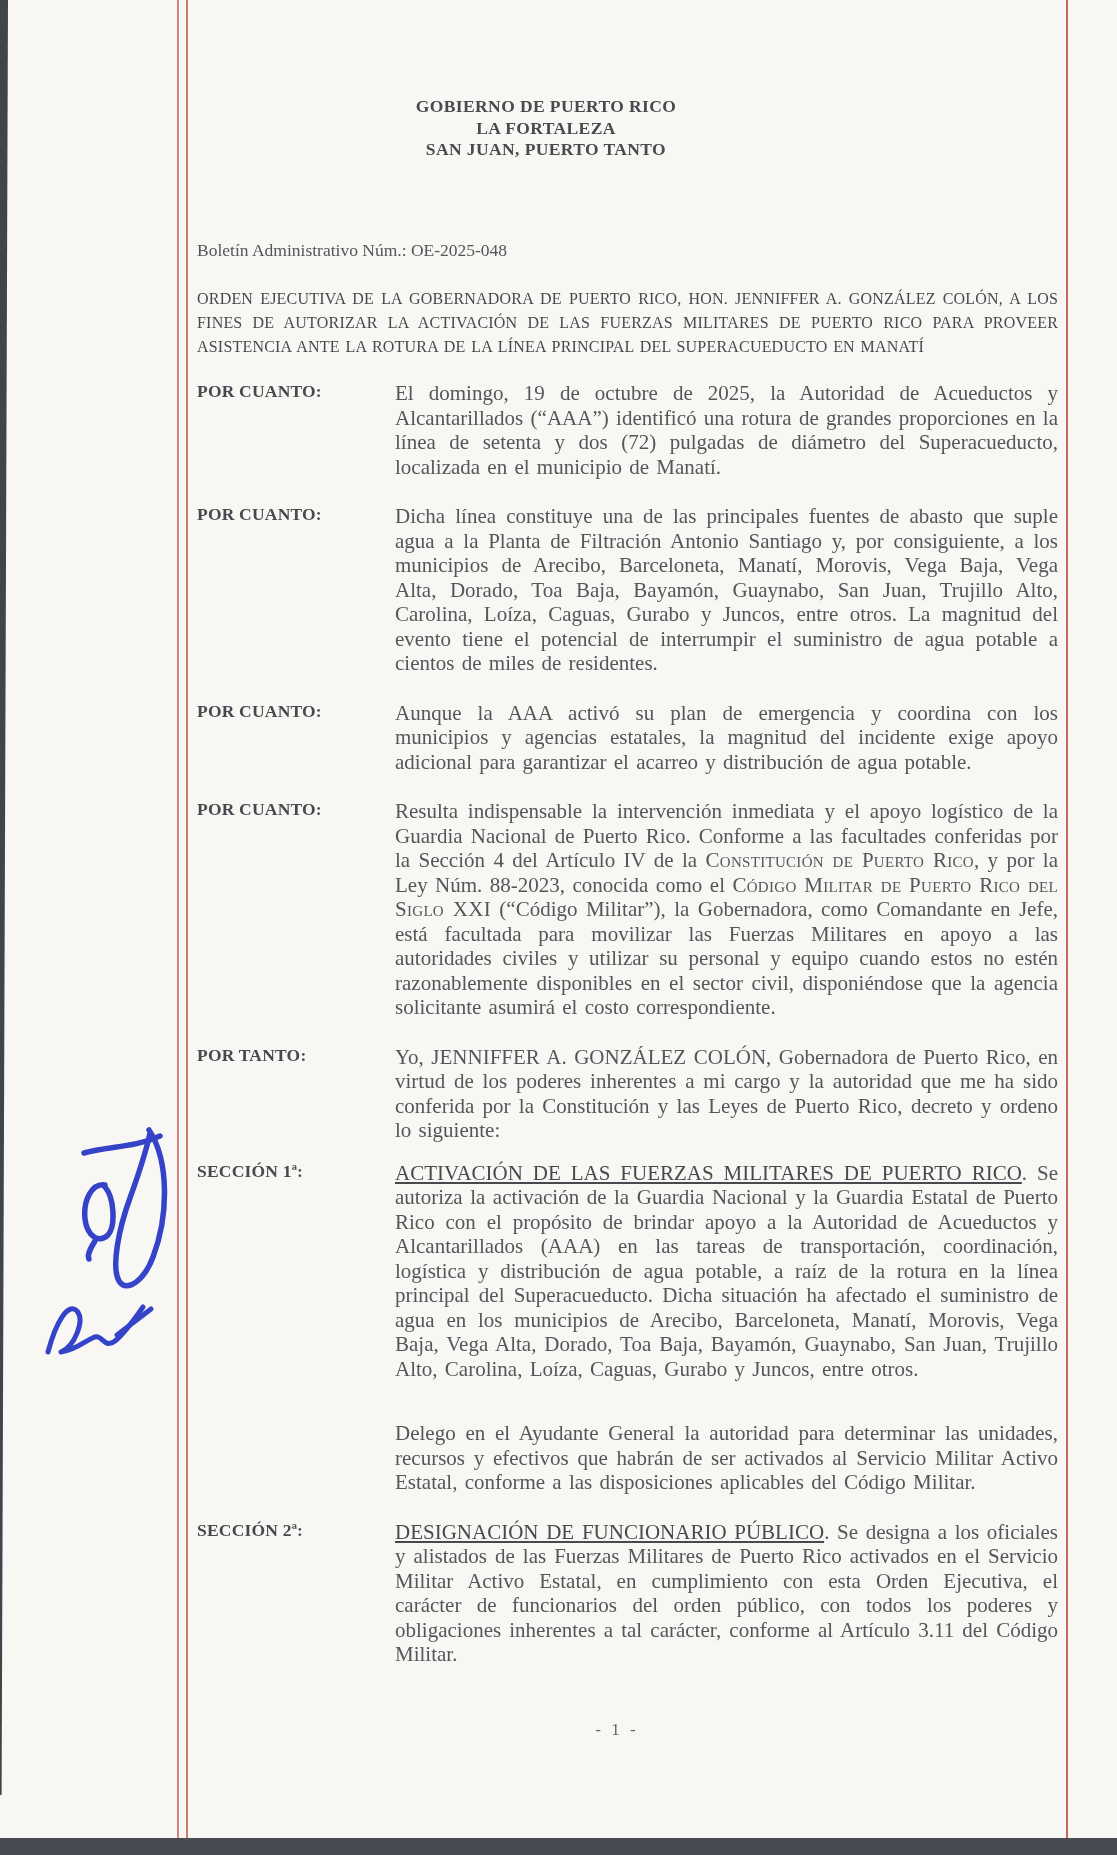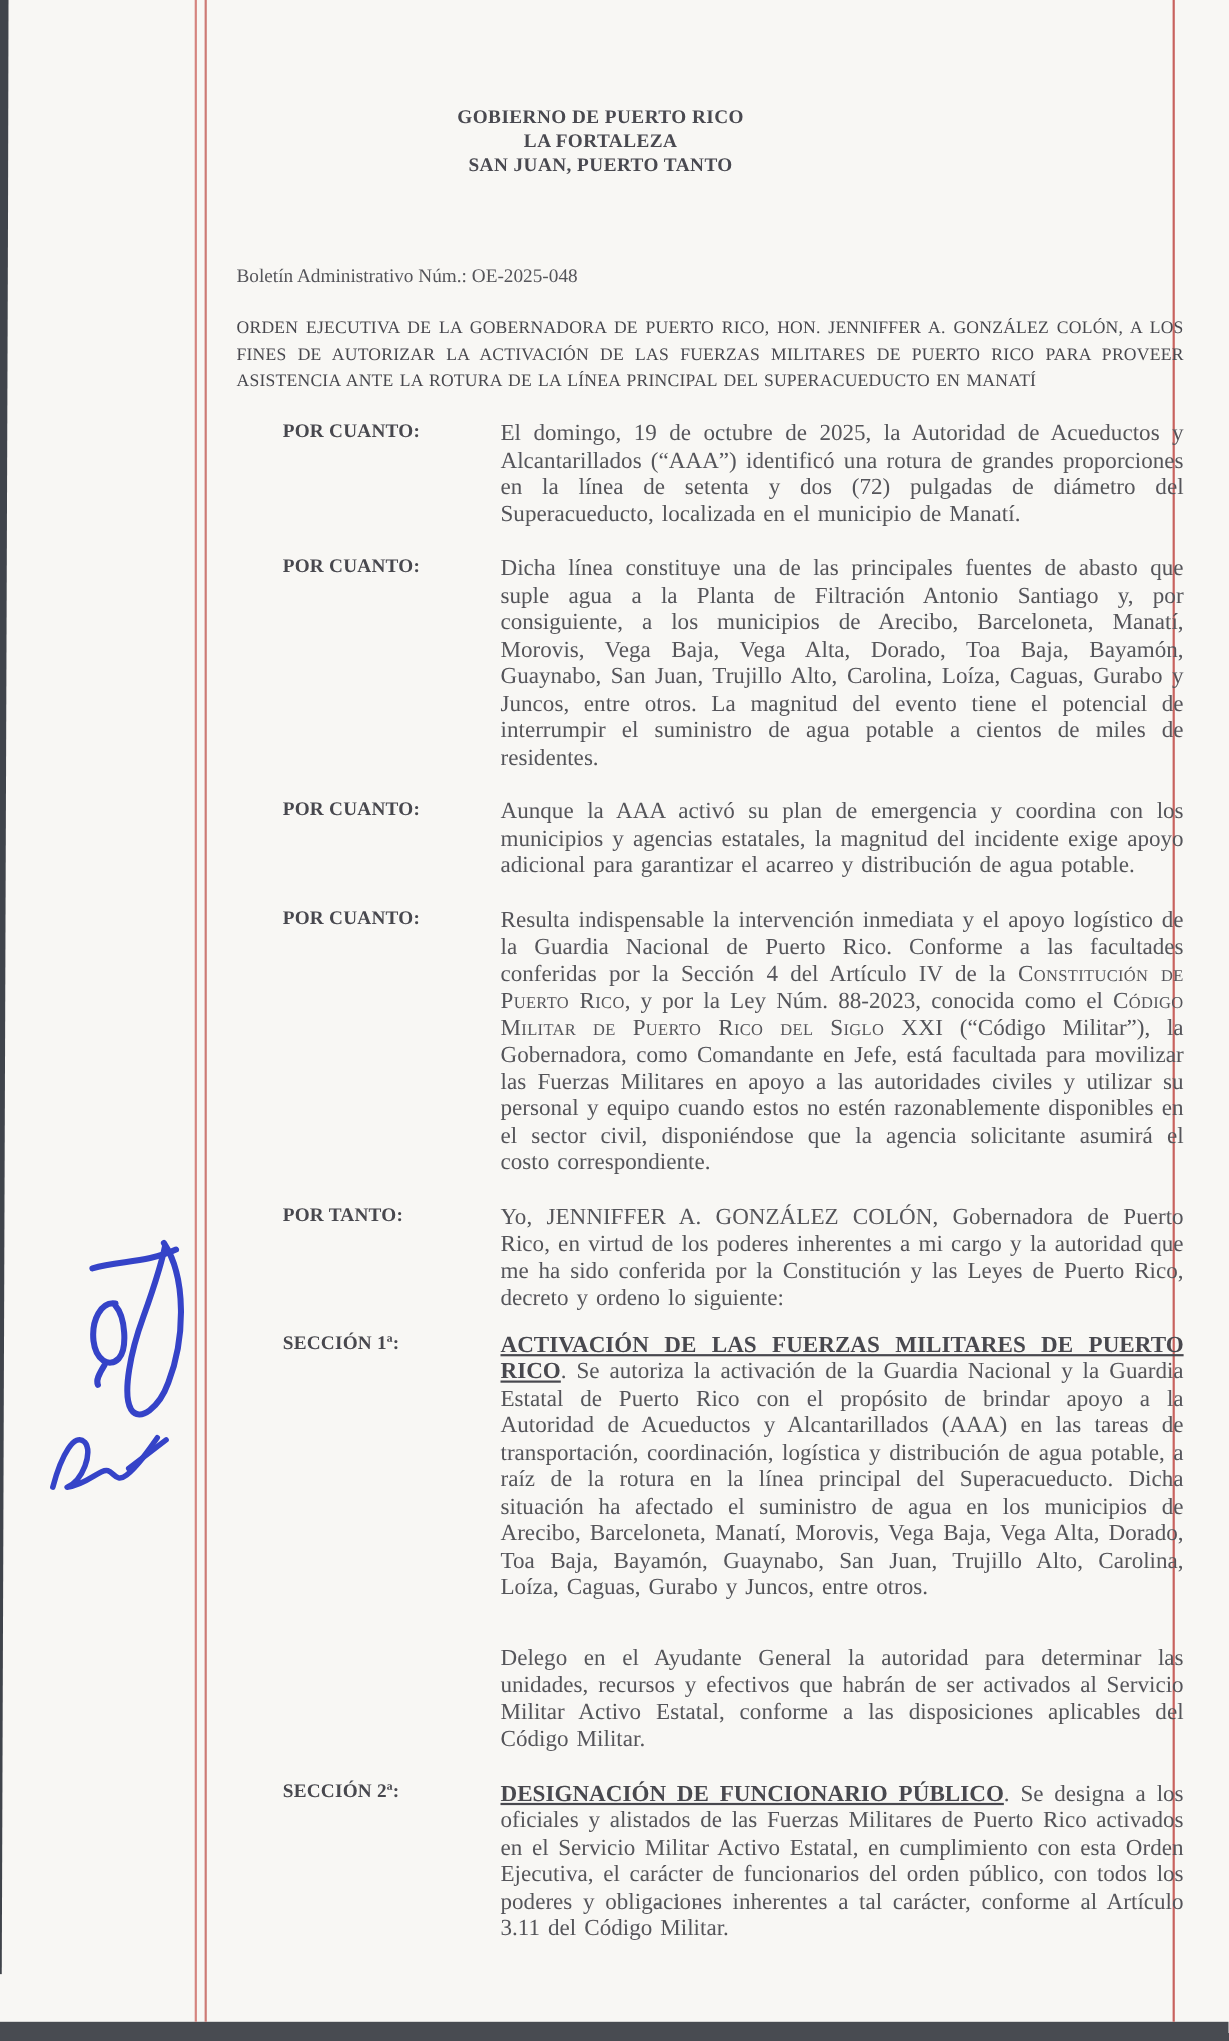--- a/index.html
+++ b/index.html
@@ -15,32 +15,32 @@
   .edge-bottom{position:absolute;left:0;bottom:0;width:100%;height:17px;background:#484b51;}
   
   .rule{position:absolute;top:0;height:1838px;width:2px;}
   .rule.l1{left:177px;background:#d5847f;}
   .rule.l2{left:186px;background:#cd7a75;}
   .rule.r1{left:1066px;background:#c8625e;}
   
   .letterhead{position:absolute;top:96px;left:11px;width:1070px;text-align:center;
     font-weight:bold;font-size:17.5px;line-height:21.5px;color:#494950;letter-spacing:.4px;}
   
-  .content{position:absolute;left:215px;top:0;width:861px;}
+  .content{position:absolute;left:197px;top:0;width:861px;}
   .bulletin{margin-top:240px;font-size:17.5px;color:#55555a;}
   .doc-title{margin-top:26px;font-weight:normal;text-align:justify;font-size:16px;
     line-height:24px;color:#48484e;letter-spacing:.2px;word-spacing:1.5px;}
-  .clause{display:flex;margin-top:25px;margin-left:42px;}
+  .clause{display:flex;margin-top:25px;}
   .clause.first{margin-top:22px;}
   .clause.sec1{margin-top:18px;}
   .clause.delego{margin-top:40px;}
   .clause-label{width:198px;flex:none;font-weight:bold;font-size:17.5px;color:#48484e;letter-spacing:.2px;}
   .clause-body{flex:1;text-align:justify;font-size:21px;line-height:24.5px;word-spacing:2px;}
   .clause-body .sc{font-variant:small-caps;letter-spacing:.3px;}
-  .clause-body .bu{font-weight:bold;text-decoration:underline;color:#48484e;}
+  .clause-body .bu{font-weight:normal;text-decoration:underline;color:#48484e;}
   .page-number{position:absolute;top:1720px;left:197px;width:840px;text-align:center;
     font-size:17px;color:#66666c;letter-spacing:3px;}
   .ink{position:absolute;left:0;top:0;pointer-events:none;}
 </style>
 </head>
 <body>
 
 <div class="edge-left"></div>
 <div class="edge-bottom"></div>
 

